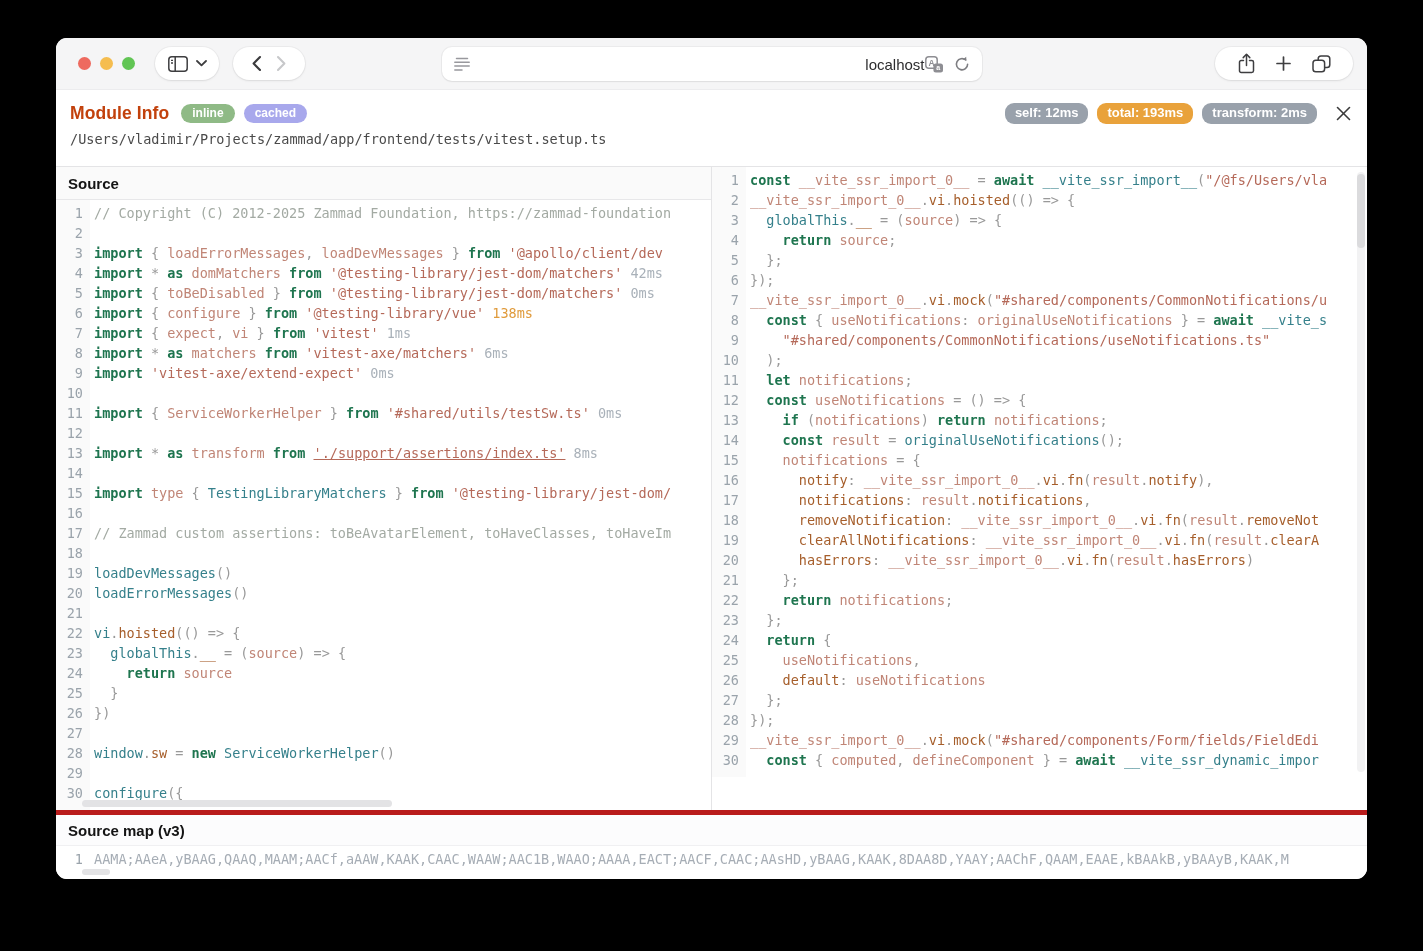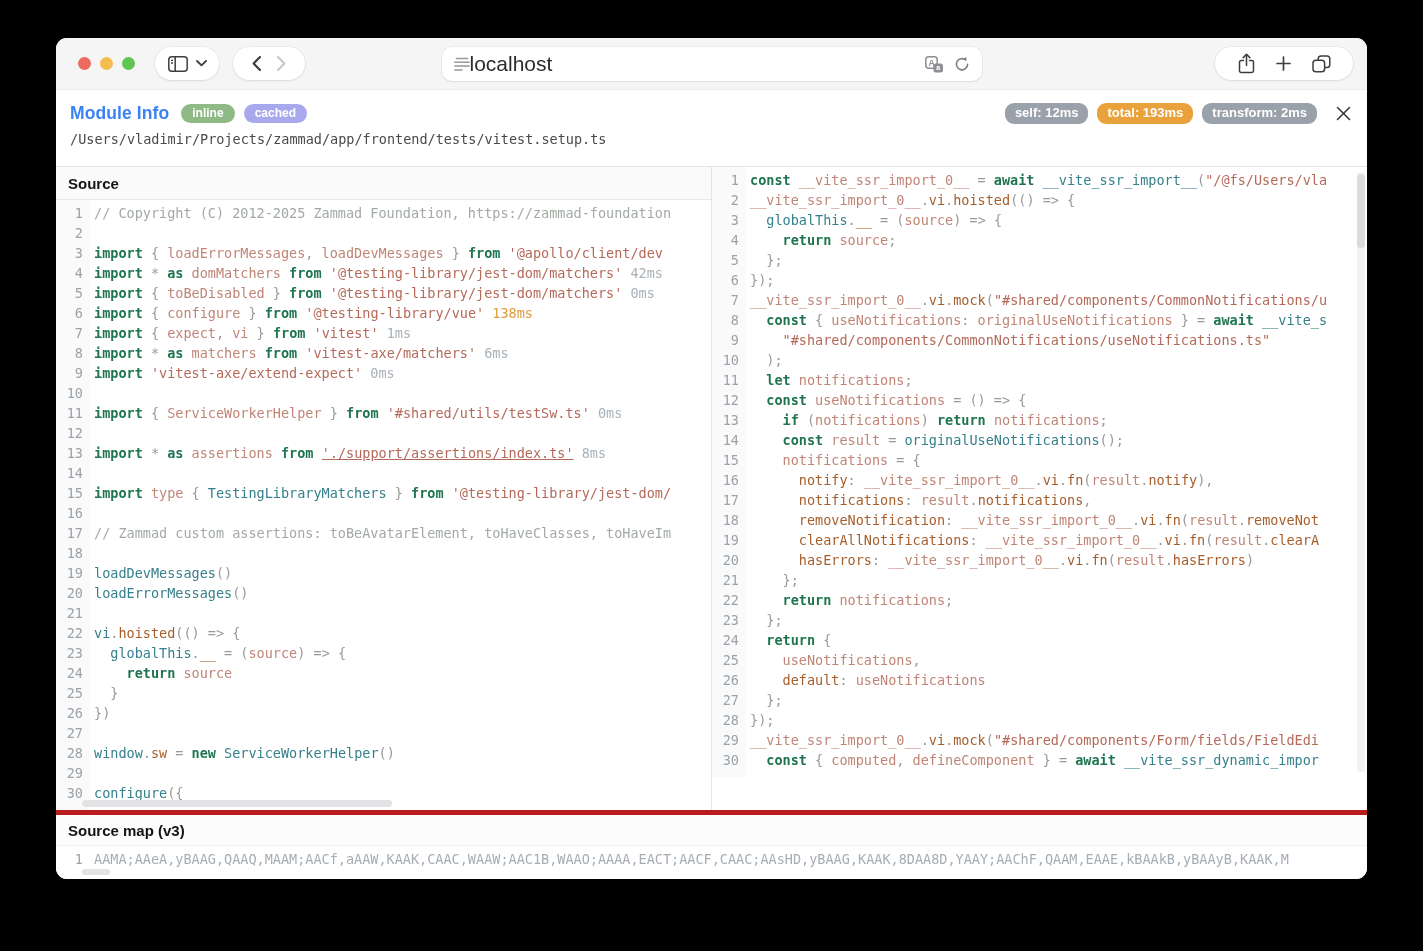--- a/index.html
+++ b/index.html
@@ -10,29 +10,29 @@
   .toolbar{height:52px;background:#f5f5f6;border-bottom:1px solid #ececee;position:relative;display:flex;align-items:center;padding:0 14px;box-sizing:border-box;}
   .traffic{display:flex;gap:9px;margin:0 20px 0 8px;}
   .light{width:13px;height:13px;border-radius:50%;}
   .light.red{background:var(--traffic-red);}
   .light.yellow{background:var(--traffic-yellow);}
   .light.green{background:var(--traffic-green);}
   .tb-pill{height:33px;background:#fff;border-radius:17px;box-shadow:0 0 0 1px rgba(0,0,0,.035),0 1px 2.5px rgba(0,0,0,.08);display:flex;align-items:center;justify-content:center;}
   .pill-sidebar{width:64px;gap:8px;margin-right:14px;}
   .pill-nav{width:72px;gap:14px;}
   .url-field{position:absolute;left:50%;top:9px;transform:translateX(-50%);width:540px;height:34px;border-radius:10px;background:#fff;box-shadow:0 0 0 1px rgba(0,0,0,.04),0 1px 2px rgba(0,0,0,.06);display:flex;align-items:center;padding:0 12px;box-sizing:border-box;}
-  .url-text{flex:1;text-align:left;font-size:21px;color:#2c2c2e;}
+  .url-text{flex:1;text-align:right;font-size:15px;color:#2c2c2e;}
   .url-right{display:flex;align-items:center;gap:10px;}
   .pill-right{margin-left:auto;width:126px;gap:21px;padding:0 6px;}
   .ibtn{display:flex;align-items:center;justify-content:center;background:none;border:none;padding:0;cursor:pointer;}
 
   
   .module-header{height:76px;box-sizing:border-box;padding:13px 16px 0 14px;background:#fff;}
   .mh-row{display:flex;align-items:center;}
-  .page-title{font-size:17.5px;font-weight:700;color:#3b82f6;margin-right:12px;letter-spacing:.1px;}
+  .page-title{font-size:17.5px;font-weight:700;color:#c2410c;margin-right:12px;letter-spacing:.1px;}
   .badge{border-radius:999px;padding:2px 11px 3px;font-size:12px;font-weight:700;color:#fff;margin-right:9px;}
   .badge.b-inline{background:var(--badge-inline);}
   .badge.b-cached{background:var(--badge-cached);}
   .mh-spacer{flex:1;}
   .tbadge{border-radius:9px;padding:2px 10px 4px;font-size:13px;font-weight:700;color:#fff;background:var(--badge-gray);margin-left:9px;}
   .tbadge.orange{background:var(--badge-orange);}
   .close-btn{margin-left:19px;}
   .file-path{margin-top:7px;font-family:"DejaVu Sans Mono","Liberation Mono",monospace;font-size:13.5px;color:#4a4a4a;}
 
   
@@ -235,21 +235,21 @@
           <div class="cl">
             <span class="ln">11</span>
             <span class="cd"><span class="tk-kw">import</span><span class="tk-pun"> { </span><span class="tk-var">ServiceWorkerHelper</span><span class="tk-pun"> } </span><span class="tk-kw">from</span><span class="tk-str"> '#shared/utils/testSw.ts'</span><span class="tk-tm"> 0ms</span></span>
           </div>
           <div class="cl">
             <span class="ln">12</span>
             <span class="cd"></span>
           </div>
           <div class="cl">
             <span class="ln">13</span>
-            <span class="cd"><span class="tk-kw">import</span><span class="tk-pun"> * </span><span class="tk-kw">as</span><span class="tk-var"> assertions </span><span class="tk-kw">from</span><span class="tk-pun"> </span><span class="tk-strl">'./support/assertions/index.ts'</span><span class="tk-tm"> 8ms</span></span>
+            <span class="cd"><span class="tk-kw">import</span><span class="tk-pun"> * </span><span class="tk-kw">as</span><span class="tk-var"> transform </span><span class="tk-kw">from</span><span class="tk-pun"> </span><span class="tk-strl">'./support/assertions/index.ts'</span><span class="tk-tm"> 8ms</span></span>
           </div>
           <div class="cl">
             <span class="ln">14</span>
             <span class="cd"></span>
           </div>
           <div class="cl">
             <span class="ln">15</span>
             <span class="cd"><span class="tk-kw">import</span><span class="tk-var"> type</span><span class="tk-pun"> { </span><span class="tk-fn">TestingLibraryMatchers</span><span class="tk-pun"> } </span><span class="tk-kw">from</span><span class="tk-str"> '@testing-library/jest-dom/</span></span>
           </div>
           <div class="cl">

